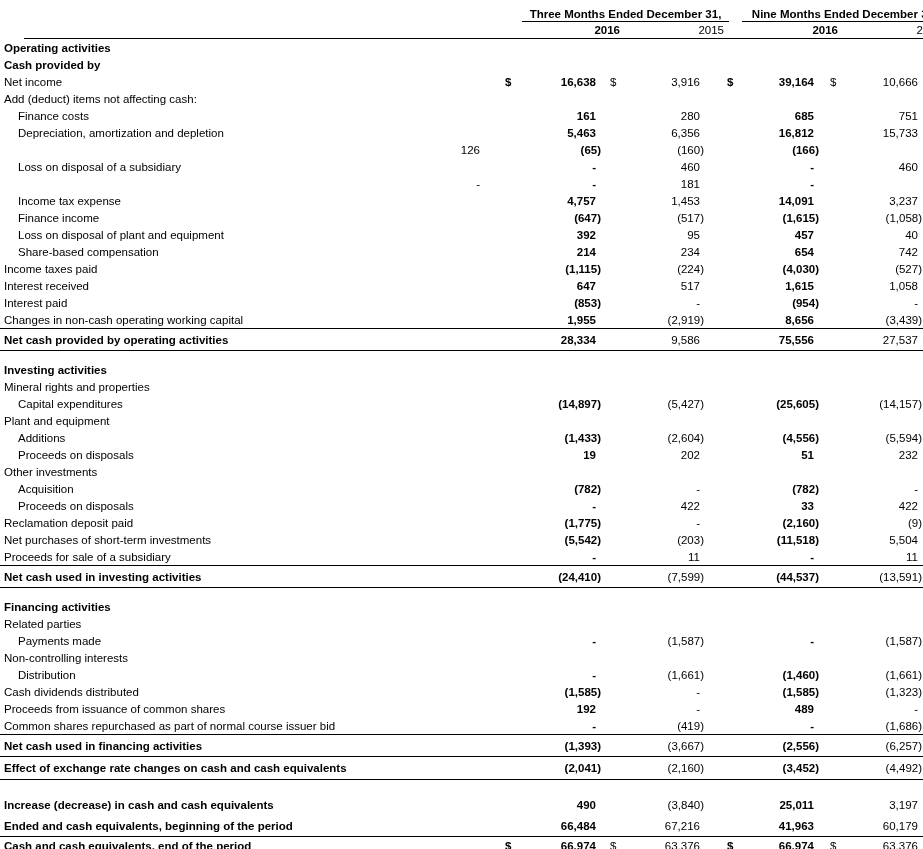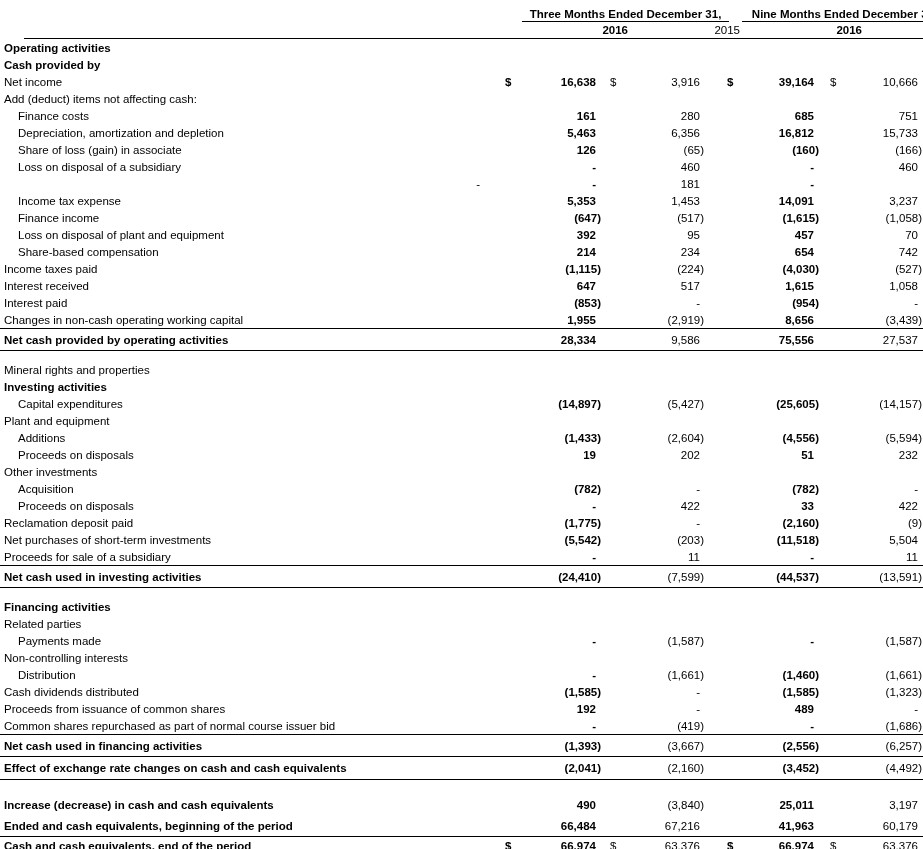--- a/index.html
+++ b/index.html
@@ -11,21 +11,21 @@
     font-size: 11.5px;
   }
   .sheet { width: 923px; }
 
   
   .header { padding-top: 4px; border-bottom: 1.5px solid #000; margin-left: 24px; }
   .hgroups { display: grid; grid-template-columns: 480px 225px 218px; align-items: end; height: 18px; }
   .ghead { border-bottom: 1.5px solid #000; text-align: center; font-weight: bold; padding-bottom: 1px; white-space: nowrap; }
   .g1 { margin-left: 18px; }
   .g2 { margin-left: 13px; }
-  .yearsrow { height: 16px; gap: 8px; }
+  .yearsrow { height: 16px; }
 
   
   .row { display: grid; grid-template-columns: 480px 122px 103px 115px 103px; align-items: center; }
   .t-item  { height: 17px; }
   .t-total { height: 23px; border-top: 1.5px solid #000; border-bottom: 1.5px solid #000; }
   .t-total + .t-total { border-top: none; }
   .t-big   { height: 21px; }
   .t-end   { height: 21px; border-top: 1.5px solid #000; border-bottom: 3px solid #000; }
   .spacer  { height: 10px; }
   .spacer2 { height: 14px; }
@@ -192,21 +192,20 @@
     <div class="cell">
           <span class="cur"></span>
           <span class="val">16,812</span>
         </div>
     <div class="cell">
           <span class="cur"></span>
           <span class="val">15,733</span>
         </div>
   </div>
       <div class="row t-item">
-    <div class="label ind2">Share of loss (gain) in associate</div>
     <div class="cell">
           <span class="cur"></span>
           <span class="val">126</span>
         </div>
     <div class="cell">
           <span class="cur"></span>
           <span class="val neg">(65)</span>
         </div>
     <div class="cell">
           <span class="cur"></span>
@@ -251,21 +250,21 @@
         </div>
     <div class="cell">
           <span class="cur"></span>
           <span class="val">-</span>
         </div>
   </div>
       <div class="row t-item">
     <div class="label ind2">Income tax expense</div>
     <div class="cell">
           <span class="cur"></span>
-          <span class="val">5,353</span>
+          <span class="val">4,757</span>
         </div>
     <div class="cell">
           <span class="cur"></span>
           <span class="val">1,453</span>
         </div>
     <div class="cell">
           <span class="cur"></span>
           <span class="val">14,091</span>
         </div>
     <div class="cell">
@@ -301,21 +300,21 @@
     <div class="cell">
           <span class="cur"></span>
           <span class="val">95</span>
         </div>
     <div class="cell">
           <span class="cur"></span>
           <span class="val">457</span>
         </div>
     <div class="cell">
           <span class="cur"></span>
-          <span class="val">70</span>
+          <span class="val">40</span>
         </div>
   </div>
       <div class="row t-item">
     <div class="label ind2">Share-based compensation</div>
     <div class="cell">
           <span class="cur"></span>
           <span class="val">214</span>
         </div>
     <div class="cell">
           <span class="cur"></span>
@@ -420,40 +419,40 @@
           <span class="cur"></span>
           <span class="val">75,556</span>
         </div>
     <div class="cell">
           <span class="cur"></span>
           <span class="val">27,537</span>
         </div>
   </div>
       <div class="spacer"></div>
       <div class="row t-item">
+    <div class="label b">Investing activities</div>
+    <div class="cell">
+          <span class="cur"></span>
+          <span class="val"></span>
+        </div>
+    <div class="cell">
+          <span class="cur"></span>
+          <span class="val"></span>
+        </div>
+    <div class="cell">
+          <span class="cur"></span>
+          <span class="val"></span>
+        </div>
+    <div class="cell">
+          <span class="cur"></span>
+          <span class="val"></span>
+        </div>
+  </div>
+      <div class="row t-item">
     <div class="label ind1">Mineral rights and properties</div>
-    <div class="cell">
-          <span class="cur"></span>
-          <span class="val"></span>
-        </div>
-    <div class="cell">
-          <span class="cur"></span>
-          <span class="val"></span>
-        </div>
-    <div class="cell">
-          <span class="cur"></span>
-          <span class="val"></span>
-        </div>
-    <div class="cell">
-          <span class="cur"></span>
-          <span class="val"></span>
-        </div>
-  </div>
-      <div class="row t-item">
-    <div class="label b">Investing activities</div>
     <div class="cell">
           <span class="cur"></span>
           <span class="val"></span>
         </div>
     <div class="cell">
           <span class="cur"></span>
           <span class="val"></span>
         </div>
     <div class="cell">
           <span class="cur"></span>

